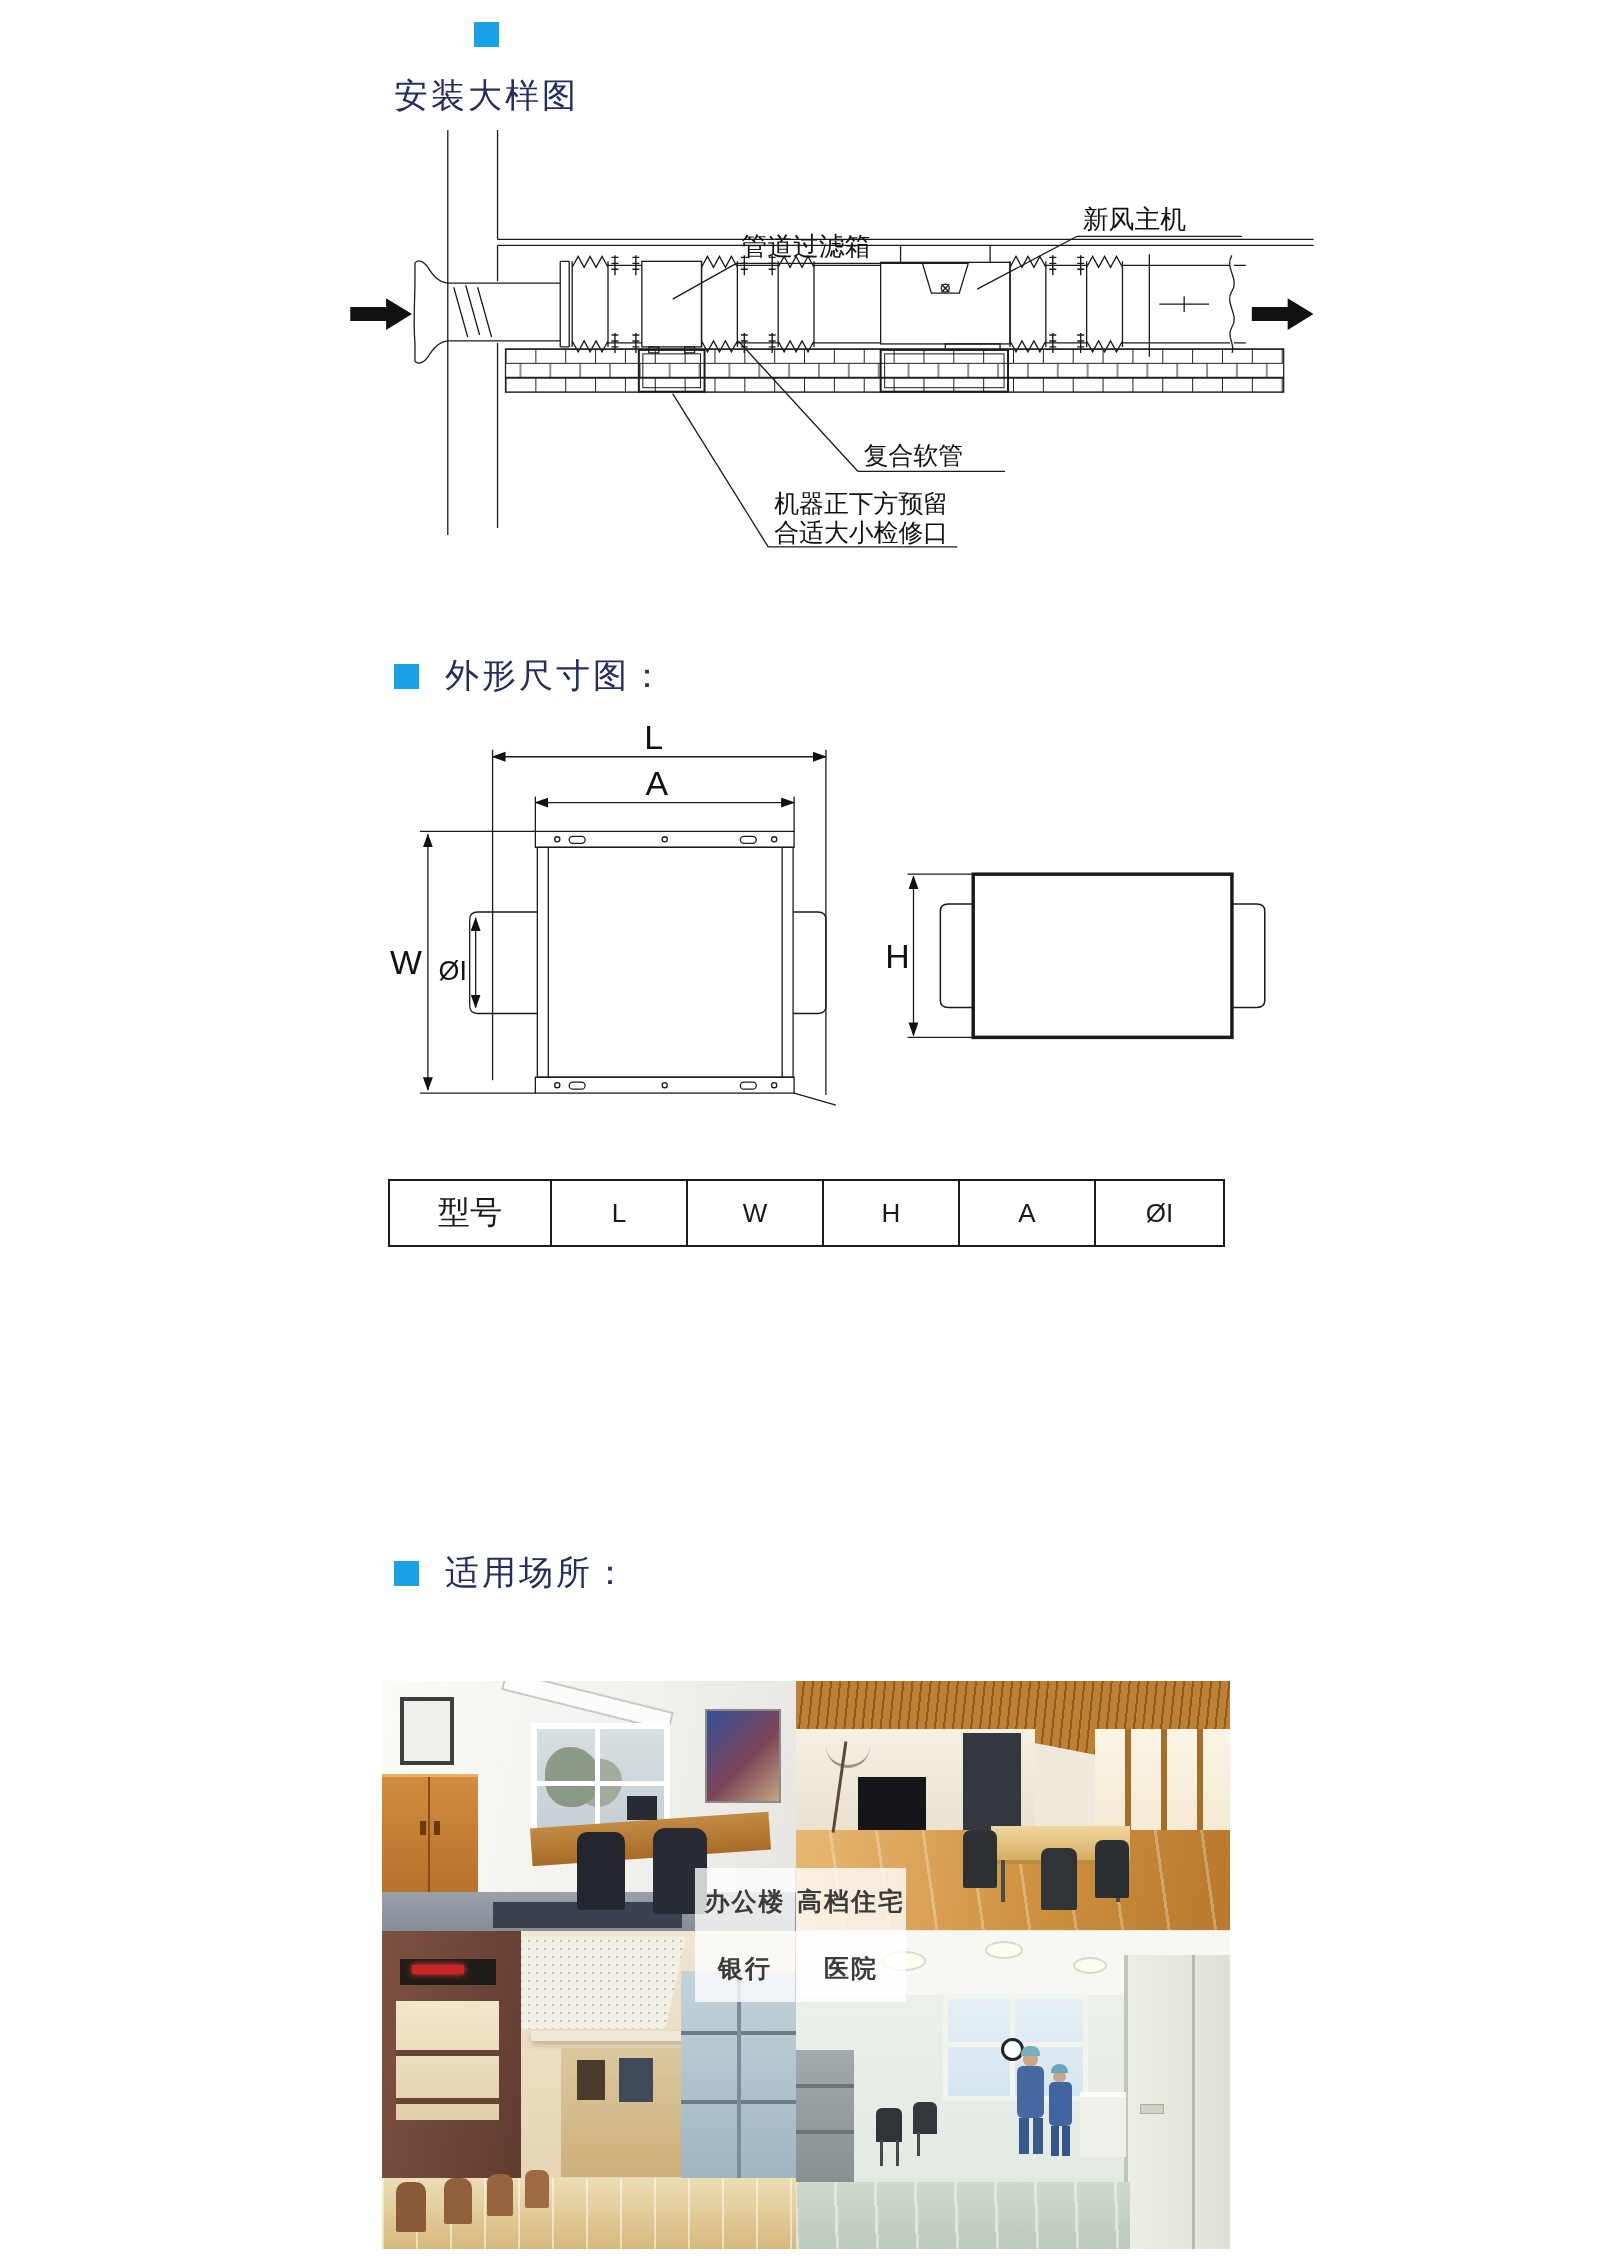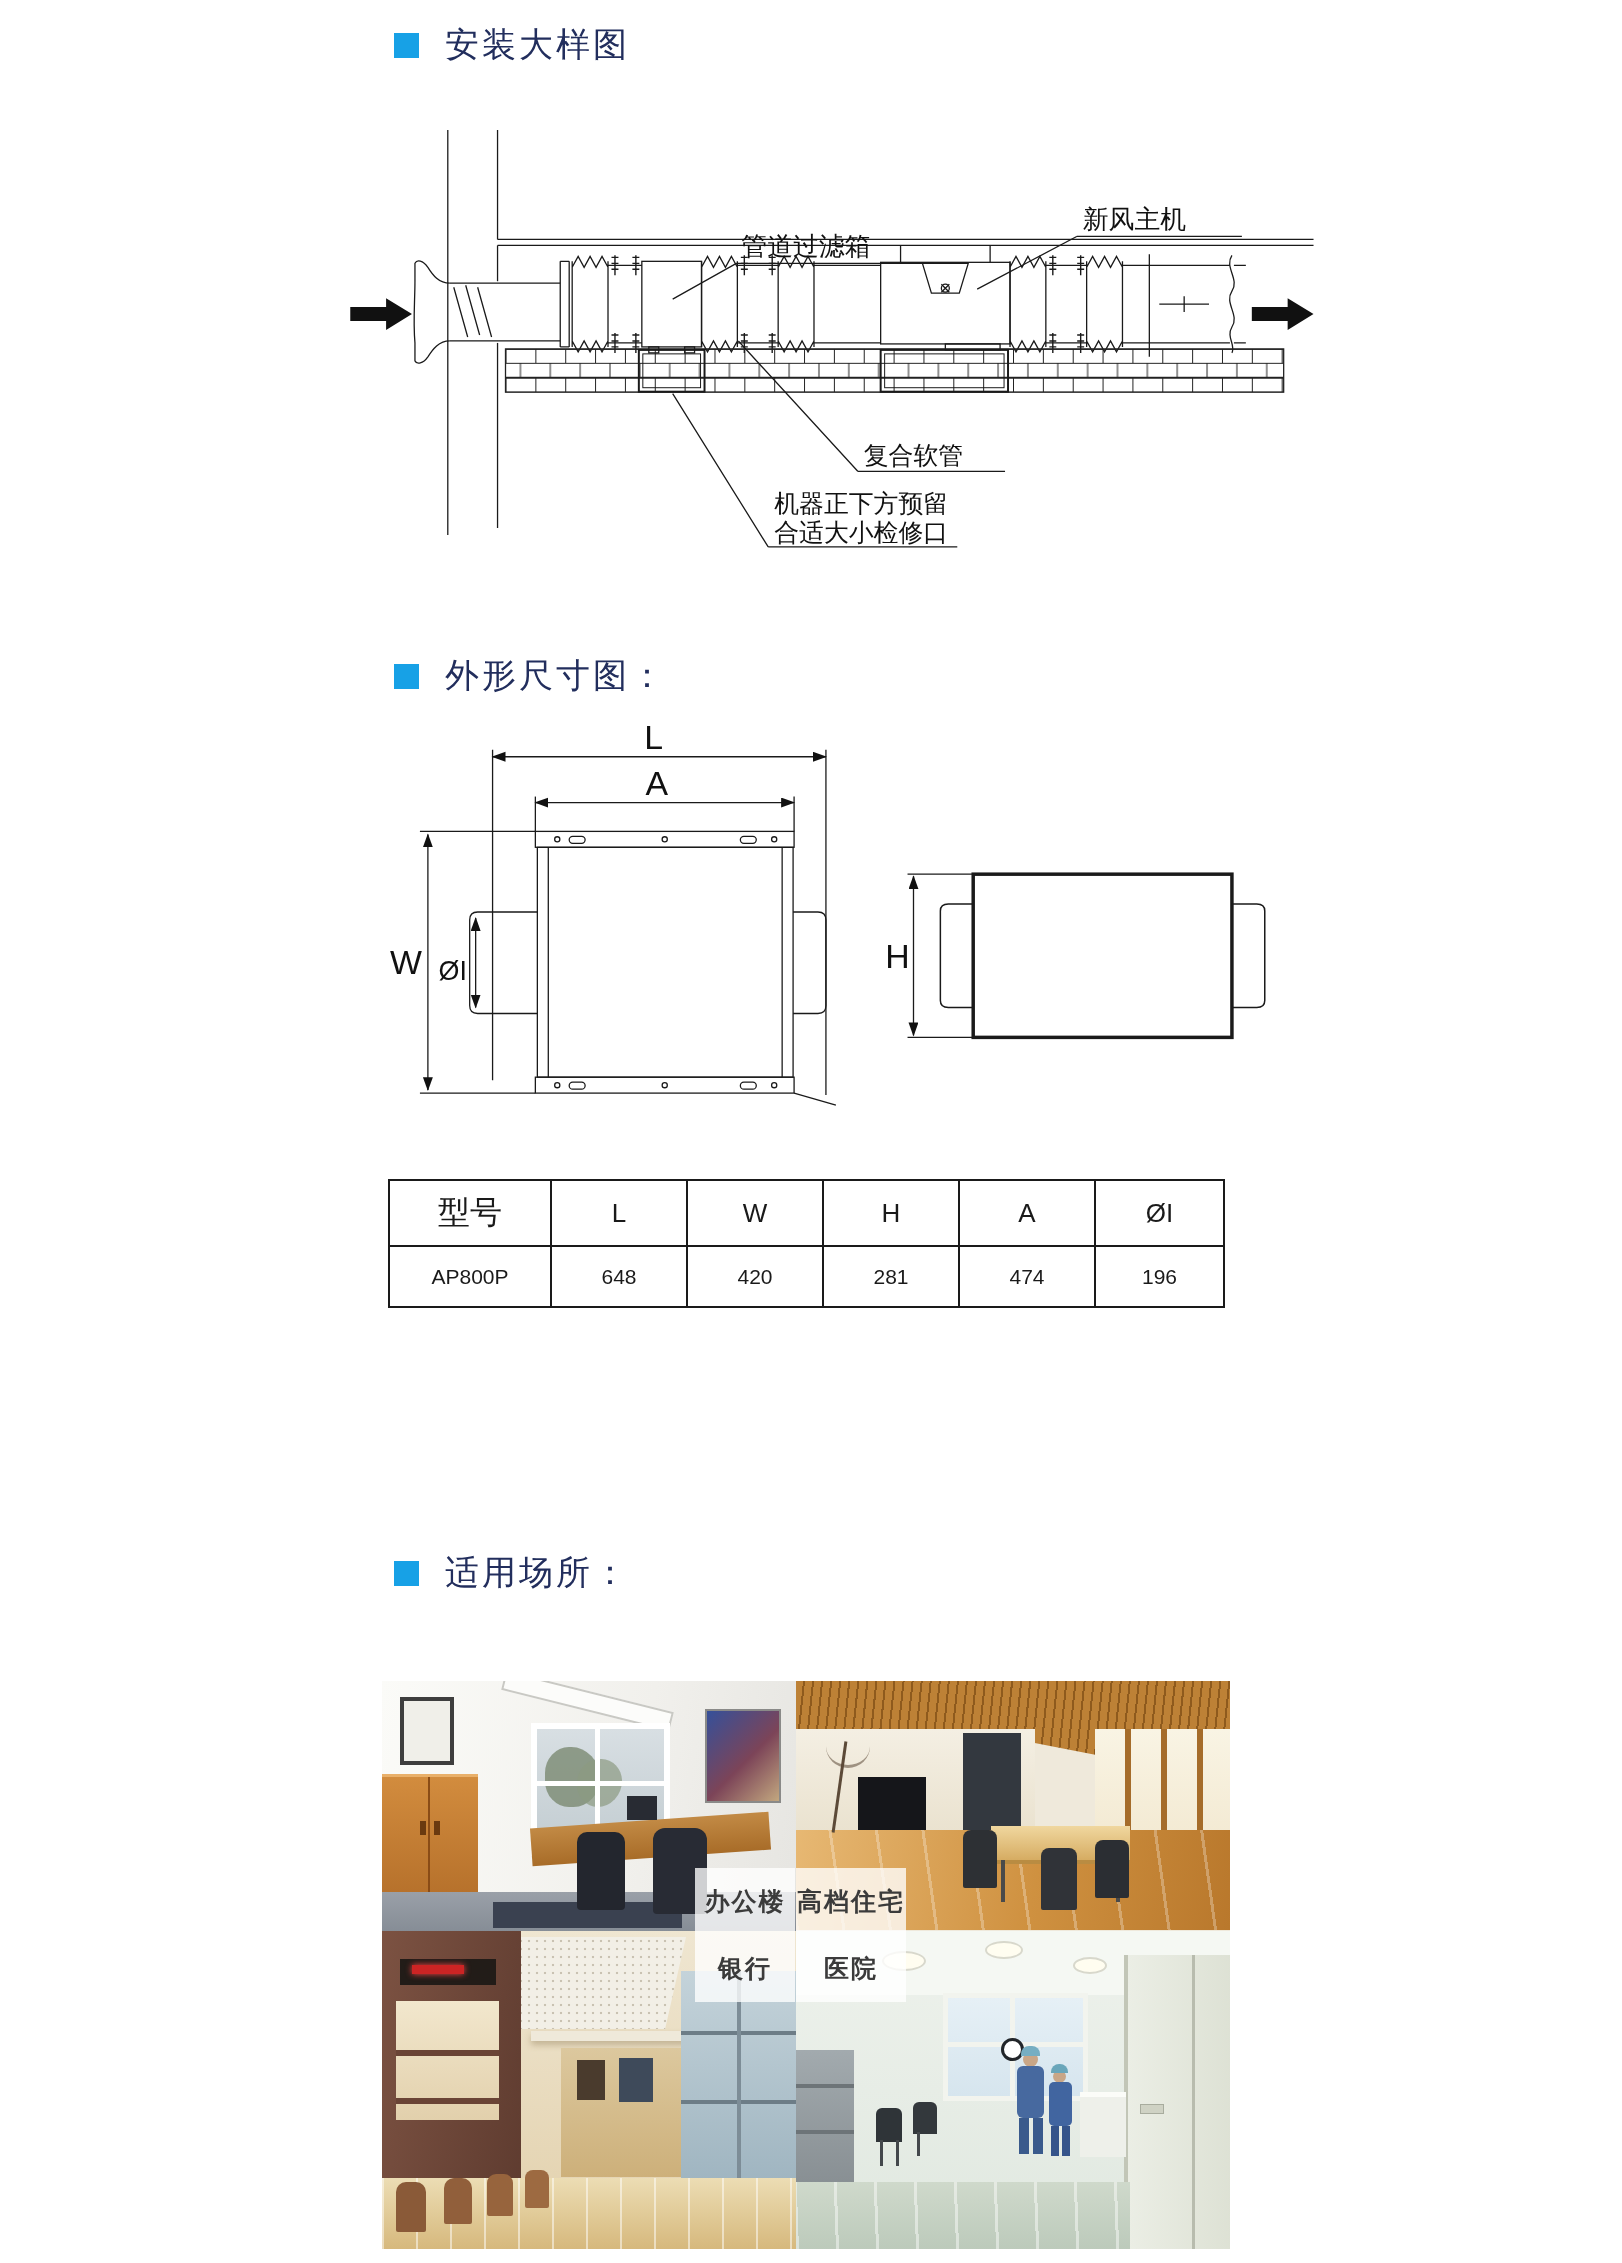--- a/index.html
+++ b/index.html
@@ -21,21 +21,21 @@
   .abs{position:absolute;}
   .tile{position:absolute;width:100px;height:67px;background:rgba(255,255,255,0.78);
         display:flex;align-items:center;justify-content:center;font-size:25px;
         font-weight:600;color:#3b3b3b;letter-spacing:2px;}
 </style>
 </head>
 <body>
 
 <div class="page">
 
-  <div class="sec-head" style="left:394px;top:22px;">
+  <div class="sec-head" style="left:394px;top:22px;flex-direction:column;">
     <div class="sq"></div>
     <div class="t">安装大样图</div>
   </div>
 
   <svg style="position:absolute;left:0;top:95px;" width="1623" height="468" viewBox="0 95 1631 470">
     <defs>
       <g id="flex" stroke="#1a1a1a" stroke-width="1.3" fill="none">
         <path d="M0,268 L6,257 L12,268 L18,257 L24,268 L30,257 L36,268
                  M0,342 L6,353 L12,342 L18,353 L24,342 L30,353 L36,342
                  M0,262 V348 M36,262 V348"></path>
@@ -194,28 +194,20 @@
       </colgroup>
     <tbody>
         <tr>
       <th style="font-size:32px;">型号</th>
       <th>L</th>
       <th>W</th>
       <th>H</th>
       <th>A</th>
       <th>ØI</th>
     </tr>
-    <tr>
-      <td>AP800P</td>
-      <td>648</td>
-      <td>420</td>
-      <td>281</td>
-      <td>474</td>
-      <td>196</td>
-    </tr>
   </tbody>
     </table>
 
   <div class="sec-head" style="left:394px;top:1550px;">
     <div class="sq"></div>
     <div class="t">适用场所：</div>
   </div>
 
   <div class="photos">
 

